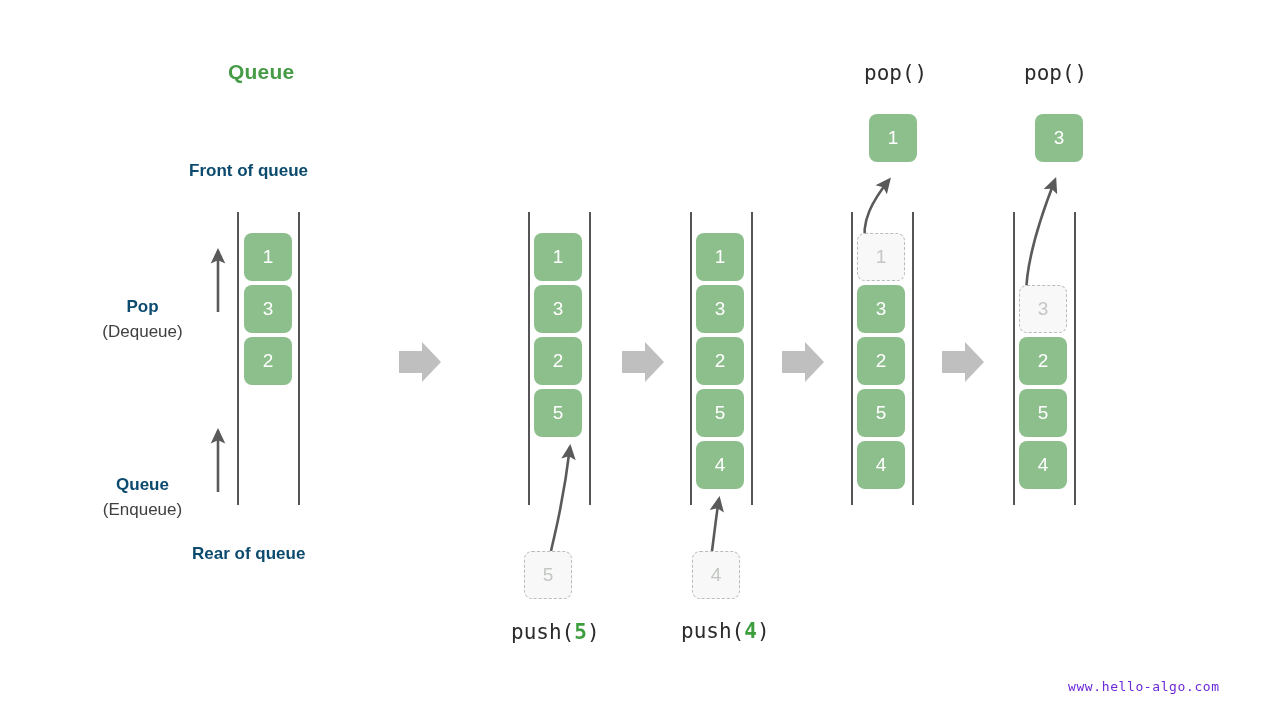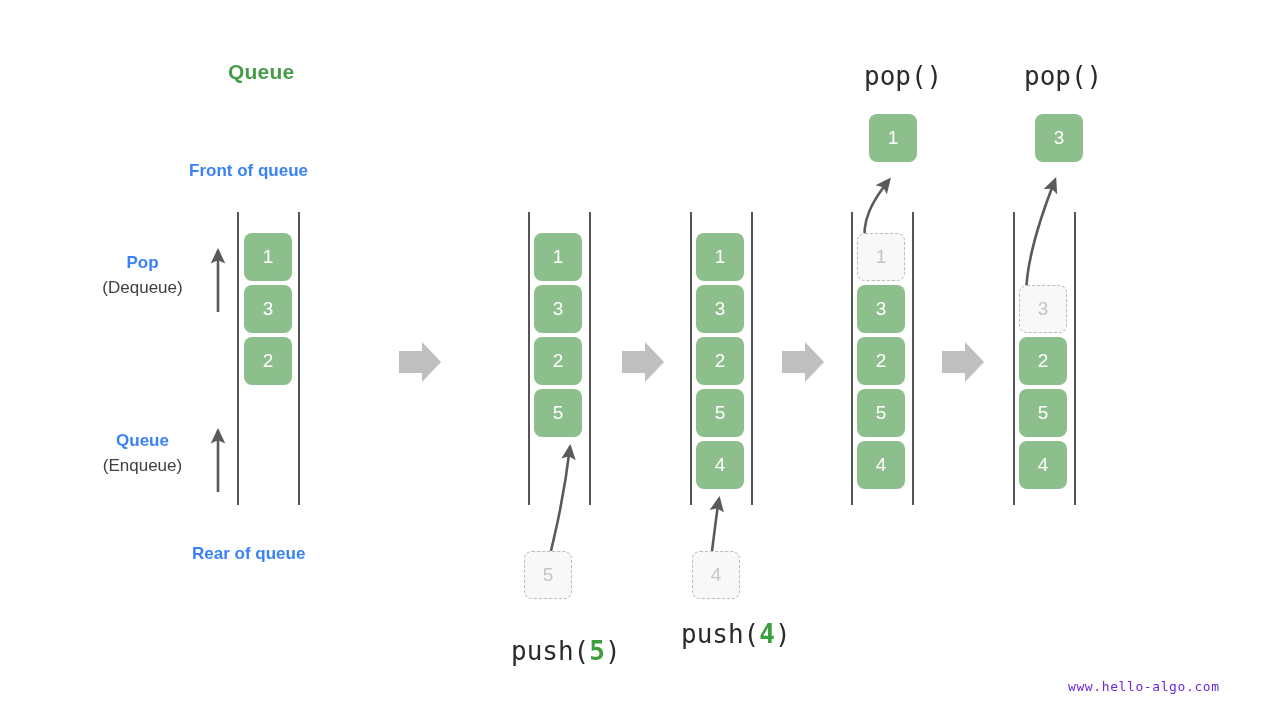--- a/index.html
+++ b/index.html
@@ -28,38 +28,39 @@
   .title-queue {
     font-size: 21px;
     font-weight: bold;
     color: #469b46;
     letter-spacing: .2px;
     white-space: nowrap;
   }
   .label-bold {
     font-size: 17px;
     font-weight: bold;
-    color: #3b82f6;
+    color: #0c4a6e;
     white-space: nowrap;
   }
   .label-plain {
     font-size: 17px;
     font-weight: normal;
     color: #404040;
     white-space: nowrap;
   }
   .side-label {
     text-align: center;
     line-height: 25px;
+    margin-top: 44px;
   }
 
   
   .op-label {
     font-family: "DejaVu Sans Mono", "Liberation Mono", monospace;
-    font-size: 26px;
+    font-size: 21px;
     color: #2b2b2b;
     white-space: nowrap;
     letter-spacing: 0px;
   }
   .op-label .num {
     color: #3c9e3c;
     font-weight: bold;
   }
 
   
@@ -185,21 +186,21 @@
     <div class="rail" style="left:528px; top:212px; height:293px;"></div>
     <div class="rail" style="left:589px; top:212px; height:293px;"></div>
 
     <div class="cell" style="left:534px; top:233px;">1</div>
     <div class="cell" style="left:534px; top:285px;">3</div>
     <div class="cell" style="left:534px; top:337px;">2</div>
     <div class="cell" style="left:534px; top:389px;">5</div>
 
     <div class="cell ghost" style="left:524px; top:551px;">5</div>
 
-    <div class="abs op-label" style="left:511px; top:636px;">
+    <div class="abs op-label" style="left:511px; top:620px;">
       <span>push(</span><span class="num">5</span><span>)</span>
     </div>
   </div>
 
   <div class="abs" style="left:0;top:0;">
     <div class="rail" style="left:690px; top:212px; height:293px;"></div>
     <div class="rail" style="left:751px; top:212px; height:293px;"></div>
 
     <div class="cell" style="left:696px; top:233px;">1</div>
     <div class="cell" style="left:696px; top:285px;">3</div>

